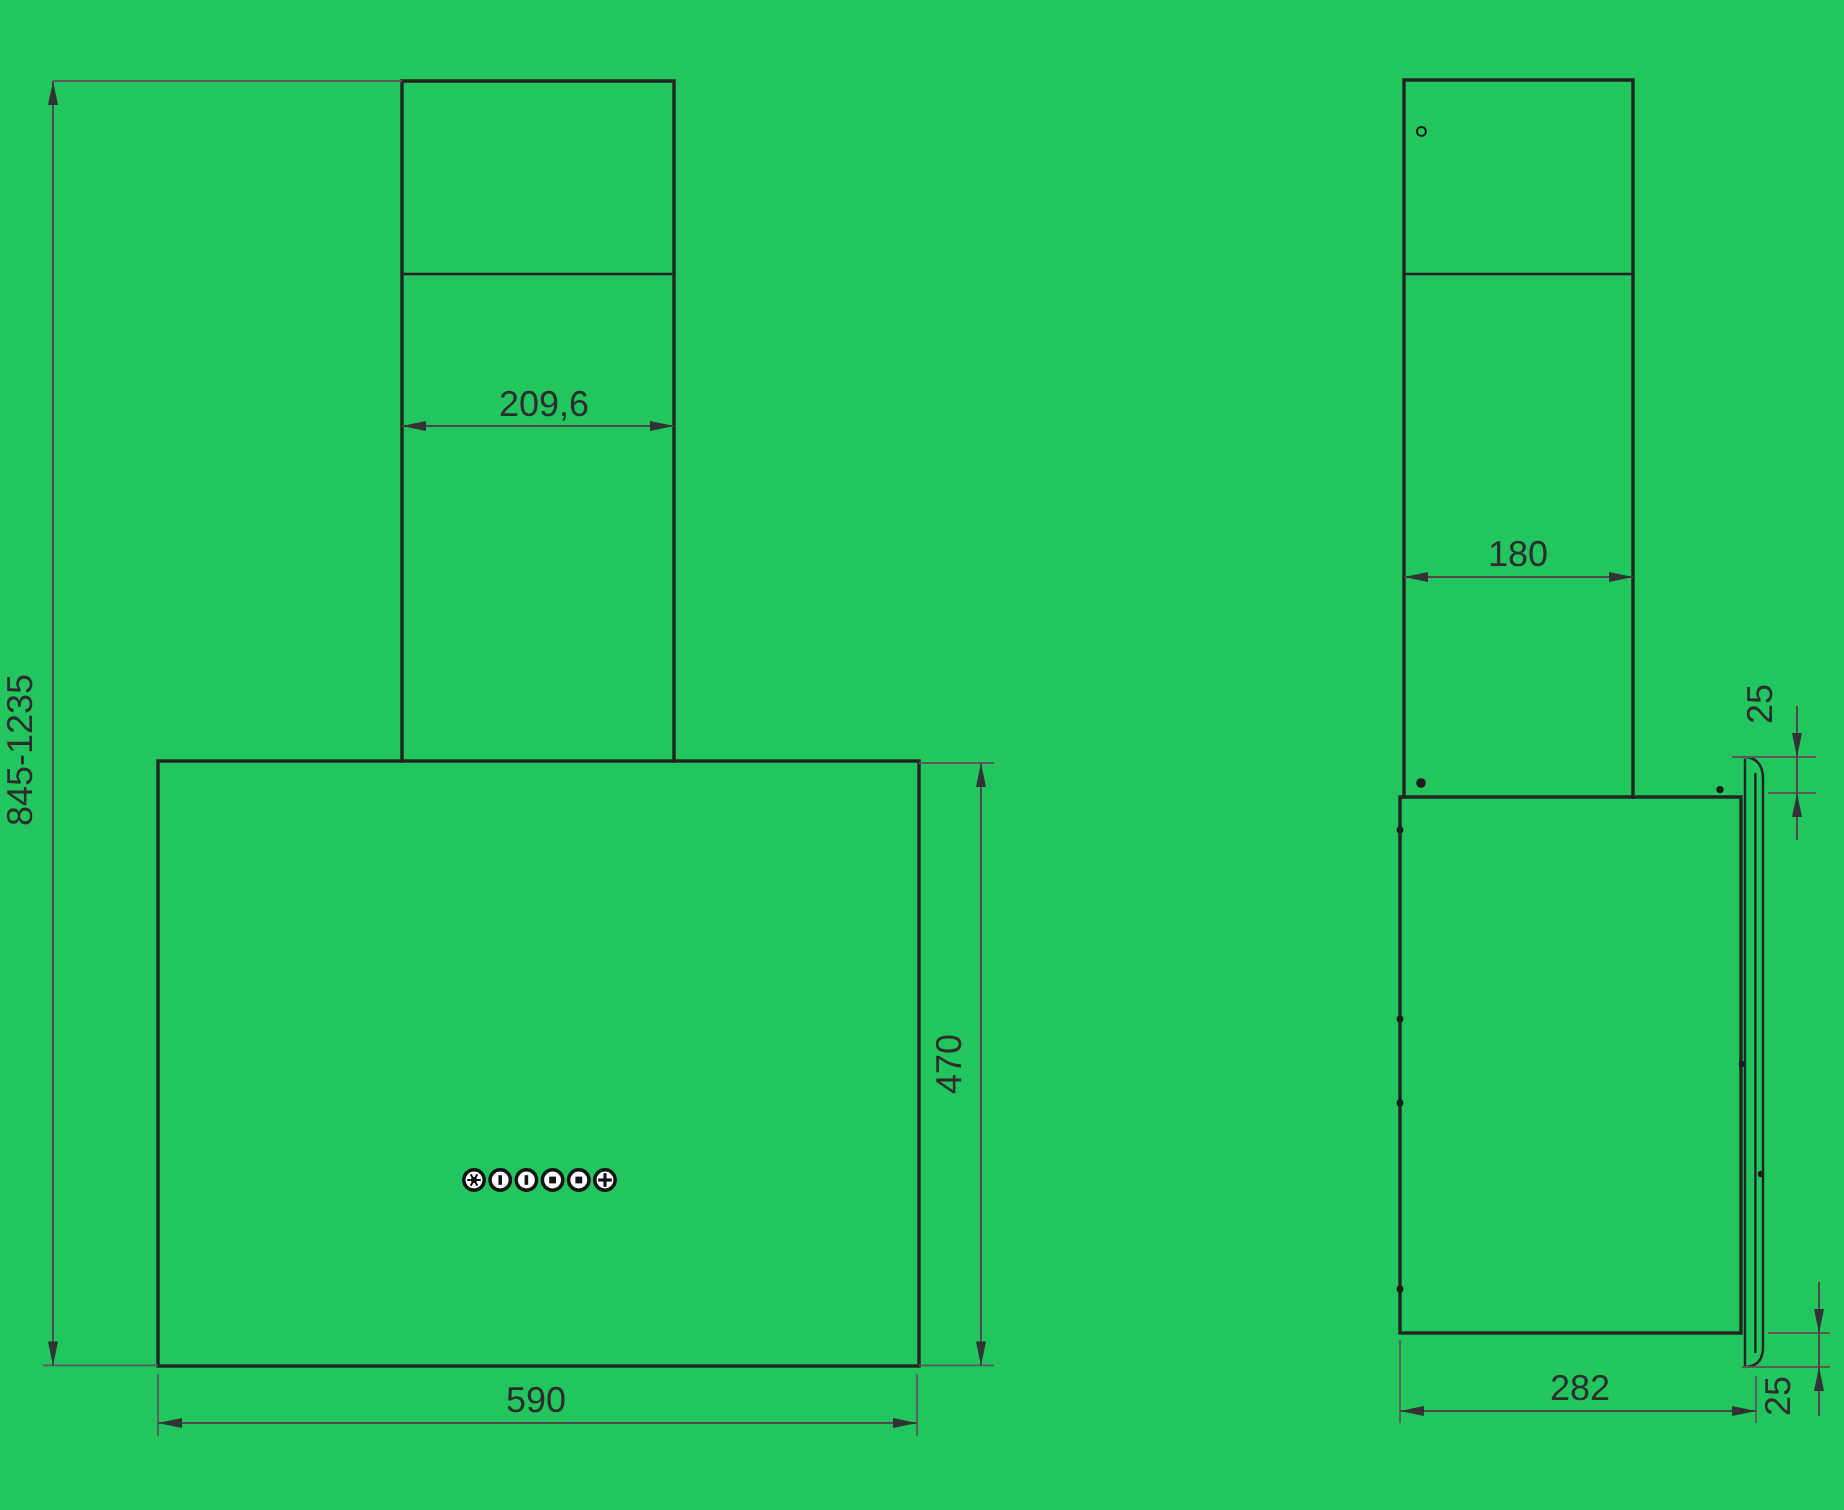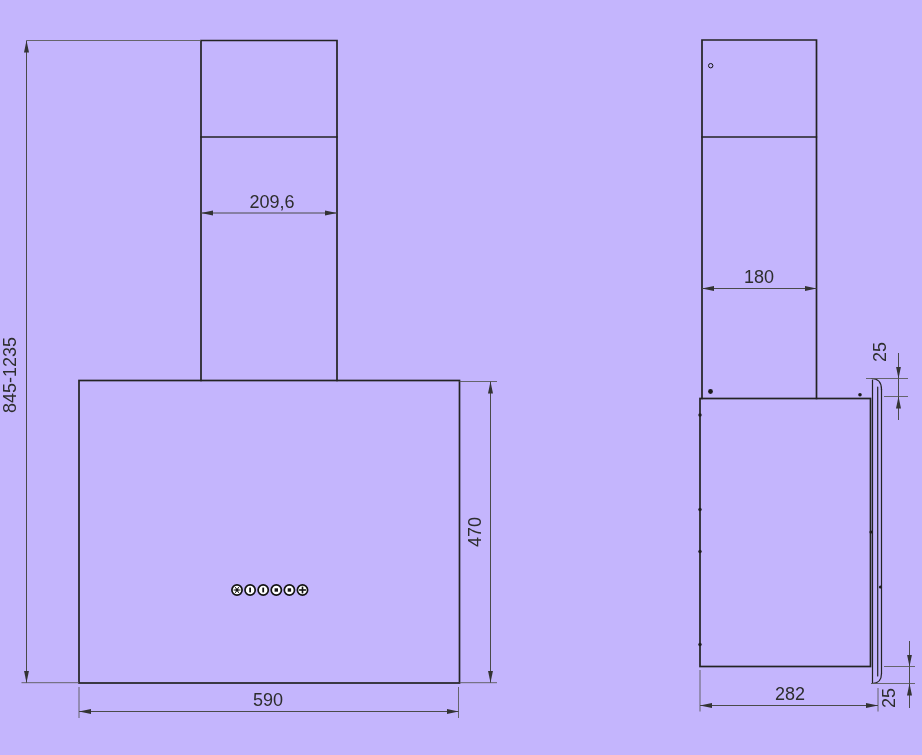--- a/index.html
+++ b/index.html
@@ -1,16 +1,16 @@
 <!DOCTYPE html>
 <html><head>
 <meta charset="utf-8">
 <style>
   html,body{margin:0;padding:0;background:#ffffff;}
-  .stage{position:relative;width:922px;height:755px;background:#c4b5fd;overflow:hidden;}
+  .stage{position:relative;width:922px;height:755px;background:#22c55e;overflow:hidden;}
   svg{display:block;}
   .outline{stroke:#232323;stroke-width:1.7;fill:none;stroke-linecap:square;}
   .outline2{stroke:#232323;stroke-width:1.3;fill:none;stroke-linecap:square;}
   .glass{stroke:#232323;stroke-width:1.2;fill:none;stroke-linecap:round;}
   .dim{stroke:#4a4a4a;stroke-width:1;fill:none;}
   .ext{stroke:#5a5a5a;stroke-width:0.9;fill:none;}
   .dimtxt{font-family:"Liberation Sans",sans-serif;font-size:18px;fill:#2d2d2d;text-anchor:middle;}
   .btn-ring{stroke:#141414;stroke-width:1.7;fill:#ffffff;}
   .btn-glyph{fill:#141414;stroke:none;}
   .btn-stroke{stroke:#141414;stroke-width:1;fill:none;}

